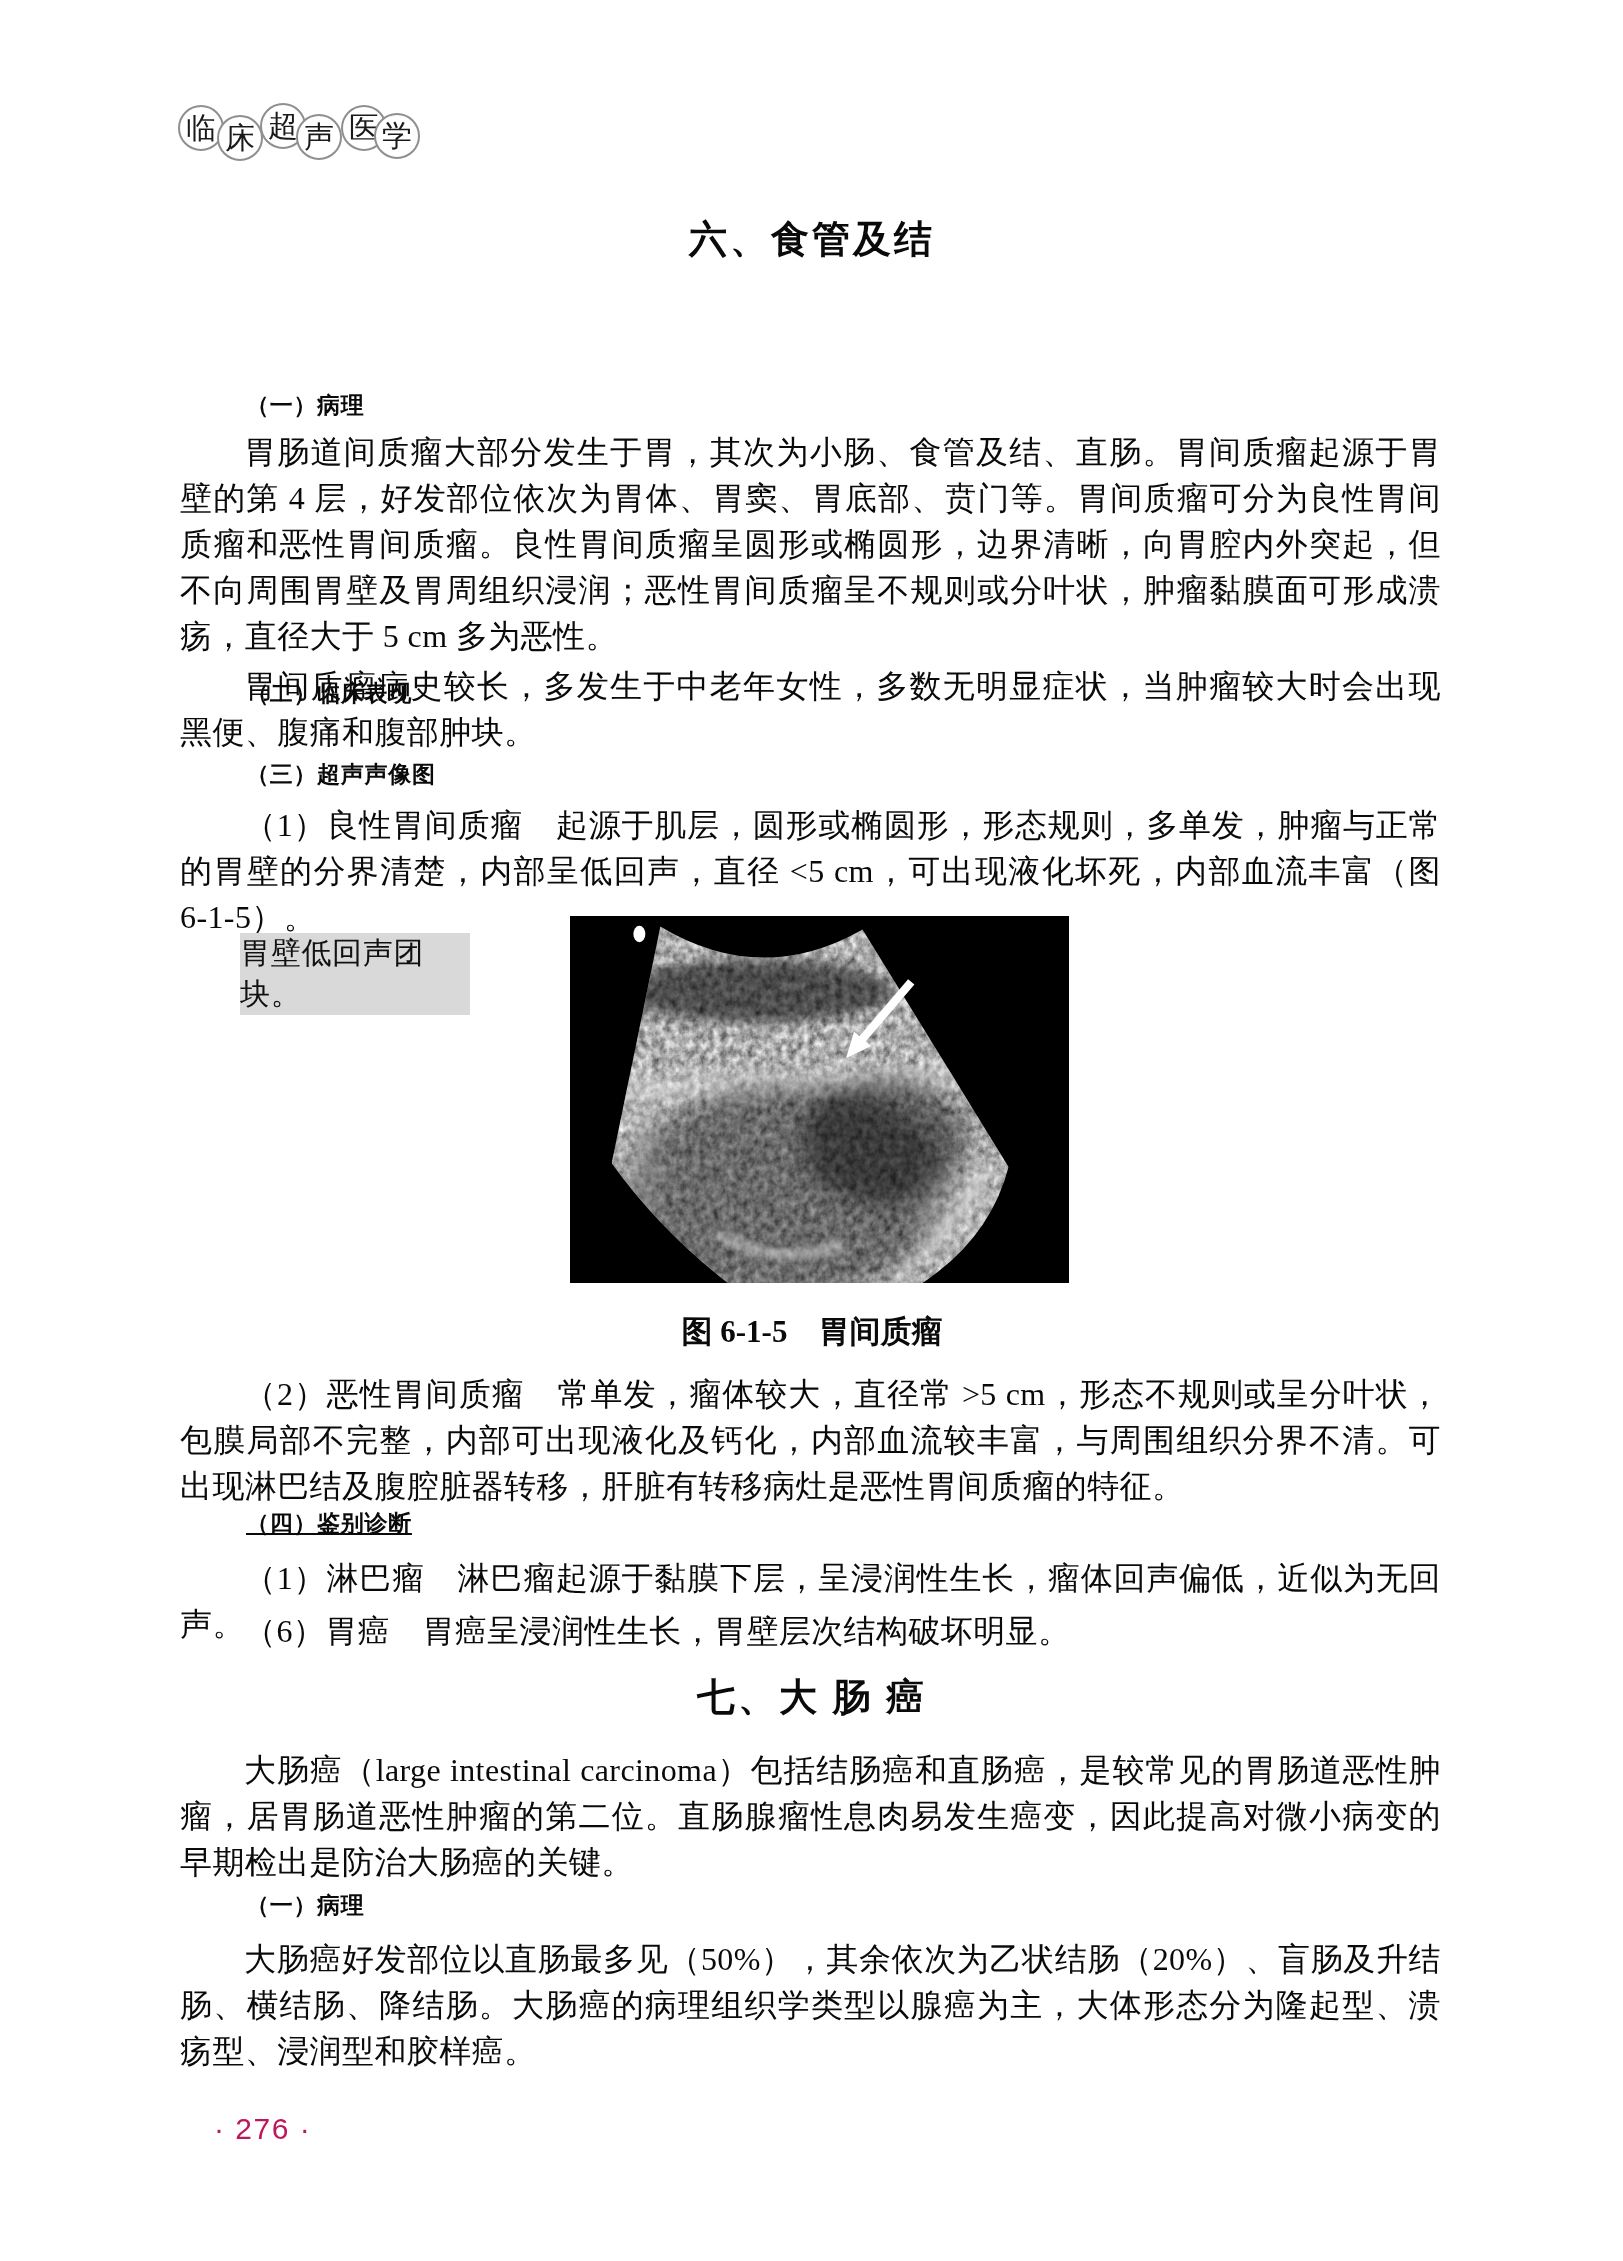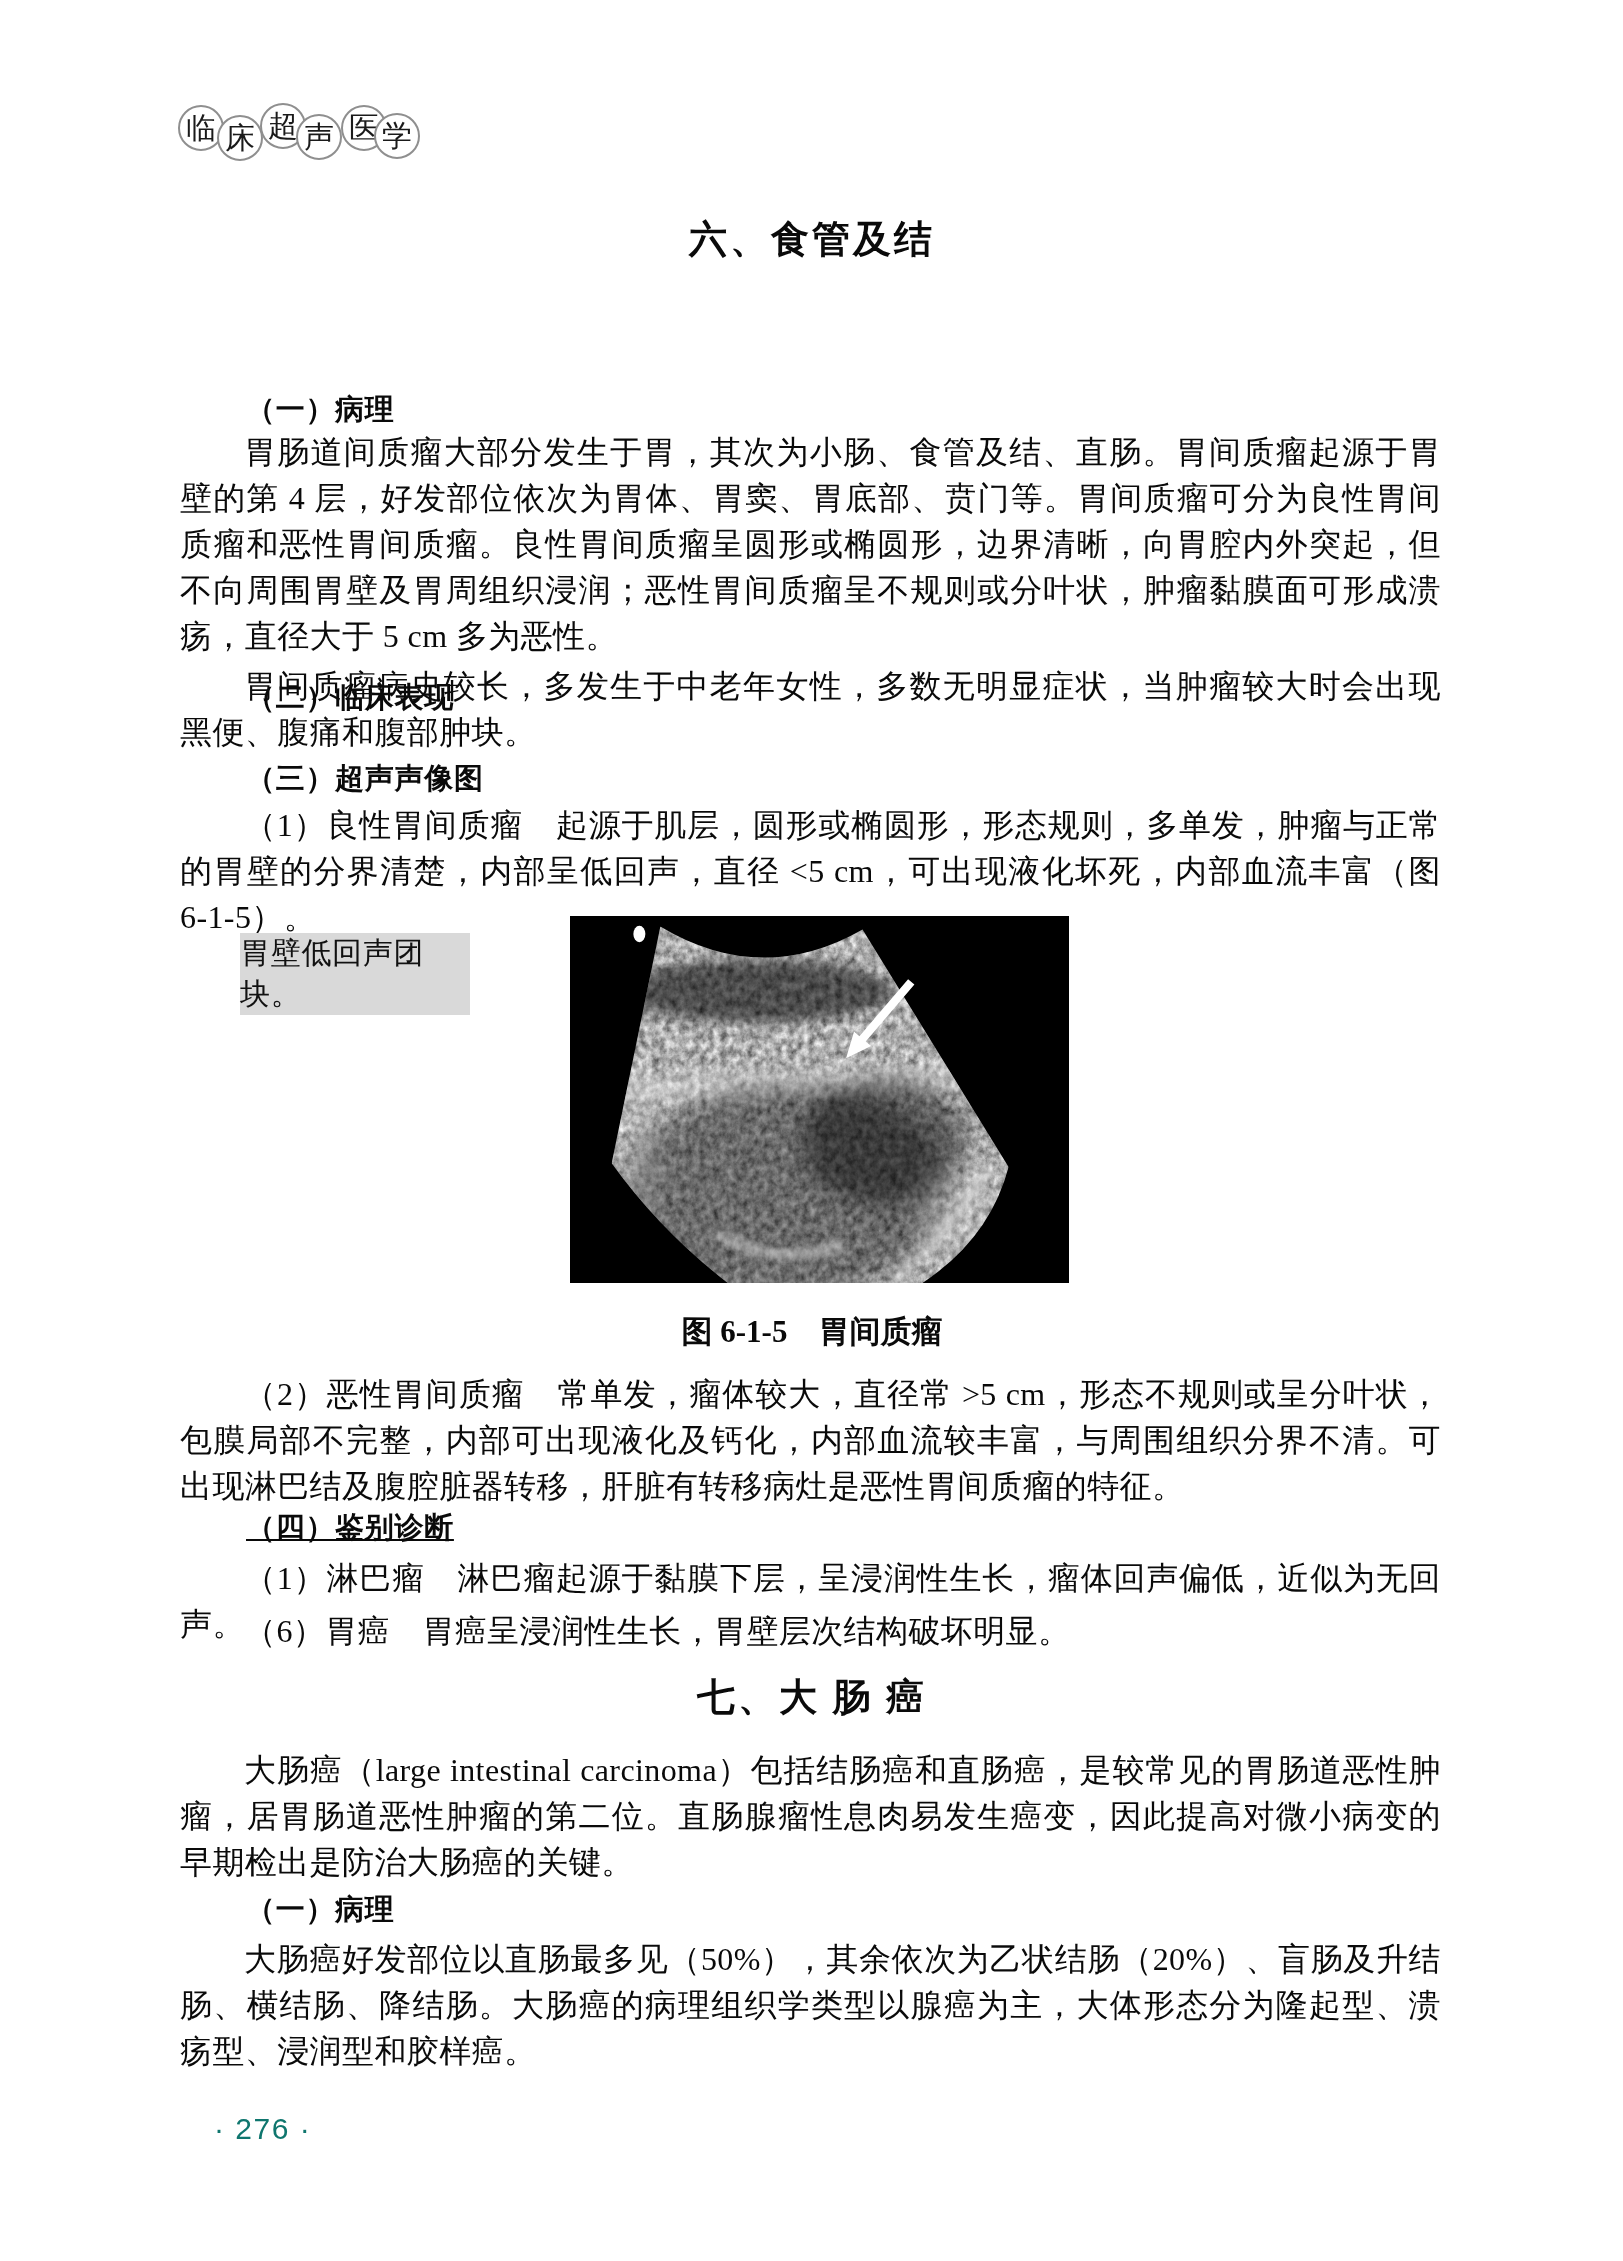--- a/index.html
+++ b/index.html
@@ -30,21 +30,21 @@
   
   .chapter-title {
     position: absolute; left: 0; width: 100%;
     text-align: center;
     font-size: 38px; font-weight: bold;
     letter-spacing: 3px;
     font-family: "Liberation Serif", serif;
   }
   .section-heading {
     position: absolute; left: 246px;
-    font-size: 29px; font-weight: bold;
+    font-size: 23px; font-weight: bold;
     font-family: "Liberation Sans", sans-serif;
     letter-spacing: 0.7px;
   }
 
   
   .para {
     position: absolute; left: 180px; width: 1261px;
     font-size: 32px; line-height: 46px;
     text-align: justify;
     text-indent: 2em;
@@ -70,21 +70,21 @@
     text-align: center;
     font-size: 31px; font-weight: bold;
     font-family: "Liberation Serif", serif;
   }
 
   
   .page-number {
     position: absolute; left: 214px; top: 2112px;
     font-size: 30px;
     font-family: "Liberation Sans", sans-serif;
-    color: #0f766e;
+    color: #be185d;
     letter-spacing: 1.5px;
   }
 </style>
 </head>
 <body>
 
 <div id="page">
 
   <div class="logo">
     <span class="logo-char" style="left:0px;   top:1.5px;">临</span>

